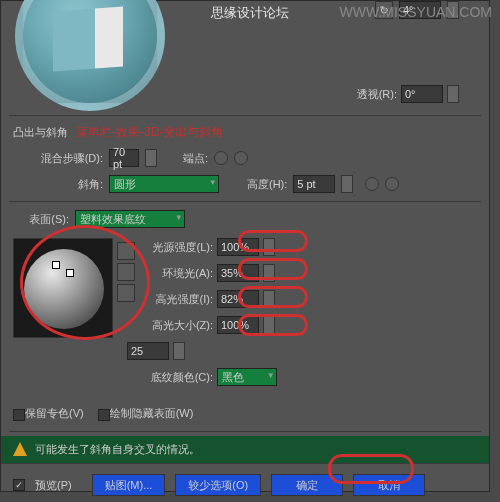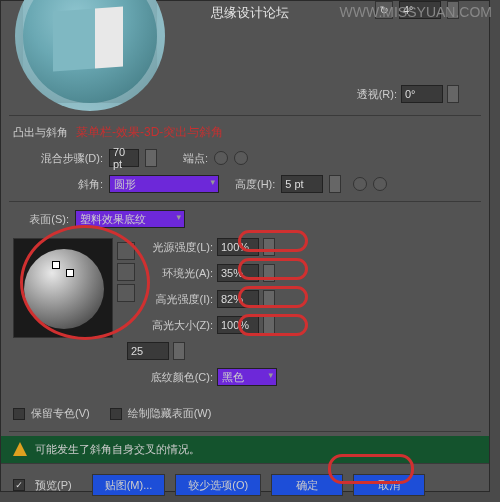--- a/index.html
+++ b/index.html
@@ -14,33 +14,33 @@
 .rotate-row{display:flex;align-items:center;margin-bottom:6px;gap:6px}
 .rot-icon{width:18px;height:18px;border:1px solid #333;background:#5a5a5a;display:flex;align-items:center;justify-content:center}
 .input-sm{width:42px;height:18px;background:#3a3a3a;border:1px solid #222;color:#ddd;padding:0 3px;display:flex;align-items:center}
 .spinner{width:12px;height:18px;background:#666;border:1px solid #333}
 .persp-row{position:absolute;right:30px;bottom:8px;display:flex;align-items:center;gap:4px}
 .divider{height:1px;background:#3a3a3a;margin:4px 8px}
 .section-header{display:flex;align-items:center;padding:4px 12px;gap:8px}
 .red-note{color:#c73030;font-size:12px}
 .form-row{display:flex;align-items:center;padding:4px 12px;gap:6px}
 .label{text-align:right;min-width:90px}
-.select{background:#6d28d9;border:1px solid #222;height:18px;padding:0 32px 0 4px;position:relative;display:inline-flex;align-items:center}
+.select{background:#15803d;border:1px solid #222;height:18px;padding:0 32px 0 4px;position:relative;display:inline-flex;align-items:center}
 .select::after{content:"▾";position:absolute;right:3px;top:1px;color:#999;font-size:9px}
 .radio-ic{width:14px;height:14px;border-radius:50%;border:1px solid #333;background:#5a5a5a}
 .shade-section{padding:6px 12px;display:flex;gap:14px}
 .light-sphere{width:100px;height:100px;background:#1a1a1a;border:1px solid #333;position:relative}
 .sphere-ball{position:absolute;left:10px;top:10px;width:80px;height:80px;border-radius:50%;background:radial-gradient(circle at 35% 30%,#e8e8e8 0%,#888 50%,#2a2a2a 100%)}
 .light-pt{position:absolute;width:8px;height:8px;background:#fff;border:1px solid #000}
 .light-btns{position:absolute;right:-22px;top:4px;display:flex;flex-direction:column;gap:3px}
 .sq-btn{width:18px;height:18px;background:#5a5a5a;border:1px solid #333}
 .shade-fields{flex:1}
 .shade-row{display:flex;align-items:center;margin-bottom:8px;gap:4px}
 .shade-label{width:86px;text-align:right}
-.checkbox-row{display:flex;align-items:center;padding:6px 12px;gap:6px}
+.checkbox-row{display:flex;align-items:flex-end;padding:6px 12px;}
 .chk{width:12px;height:12px;border:1px solid #222;background:#3a3a3a;display:inline-flex;align-items:center;justify-content:center}
 .chk.on::after{content:"✓";color:#ddd;font-size:9px}
 .warning-row{display:flex;align-items:flex-start;padding:6px 12px;gap:8px;background:#14532d}
 .warn-icon{width:14px;height:14px;background:#e0a020;clip-path:polygon(50% 0,100% 100%,0 100%)}
 .button-row{display:flex;align-items:center;padding:10px 12px;gap:10px;border-top:1px solid #3a3a3a}
 .btn{height:22px;padding:0 12px;background:#1d4ed8;border:1px solid #333;display:inline-flex;align-items:center;justify-content:center;min-width:72px}
 .scribble{position:absolute;border:3px solid #d03030;border-radius:50%/50%;pointer-events:none;z-index:20}
 </style>
 </head>
 <body>
@@ -80,21 +80,21 @@
     <div class="input-sm" style="width:30px">70 pt</div>
     <div class="spinner"></div>
     <span style="margin-left:20px">端点:</span>
     <div class="radio-ic"></div>
     <div class="radio-ic"></div>
   </div>
 
   <div class="form-row">
     <span class="label">斜角:</span>
     <div class="select" style="width:110px">圆形</div>
-    <span style="margin-left:10px">高度(H):</span>
+    <span style="margin-left:22px">高度(H):</span>
     <div class="input-sm">5 pt</div>
     <div class="spinner"></div>
     <div class="radio-ic" style="margin-left:6px"></div>
     <div class="radio-ic"></div>
   </div>
 
   <div class="divider"></div>
 
   <div class="form-row">
     <span style="width:56px;text-align:right">表面(S):</span>

